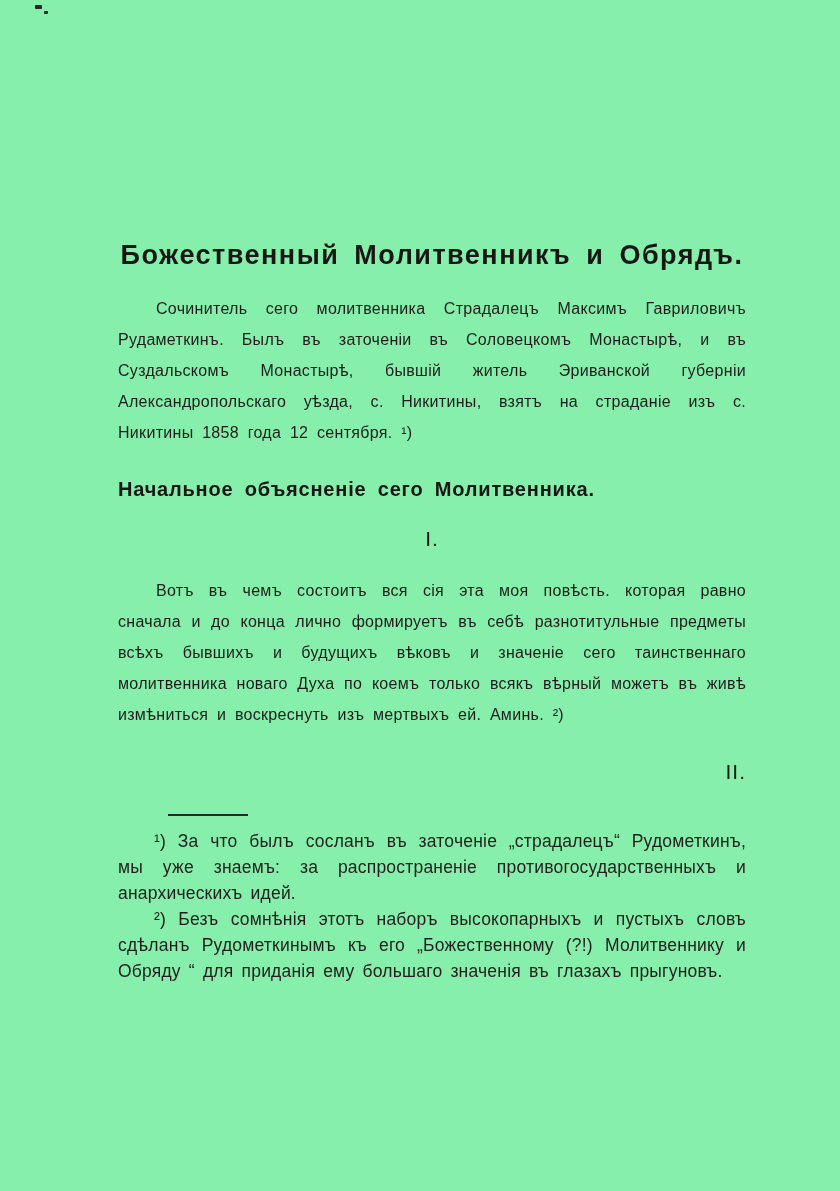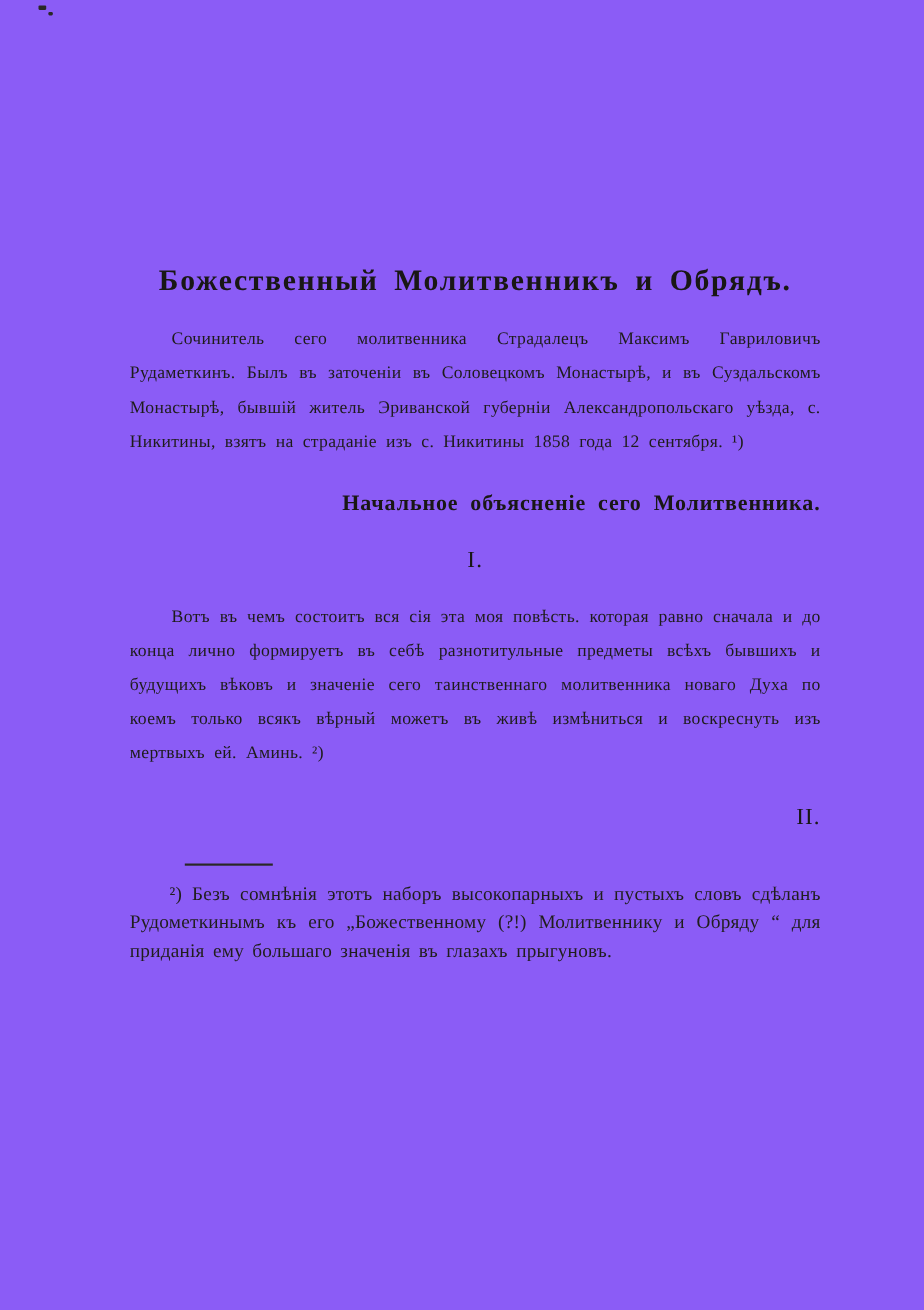--- a/index.html
+++ b/index.html
@@ -5,23 +5,23 @@
   html, body {
     margin: 0;
     padding: 0;
     background: #e9e7e2;
   }
   .page {
     position: relative;
     width: 840px;
     height: 1191px;
     margin: 0 auto;
-    background: #8b5cf6;
+    background: #86efac;
     color: #1e1c1a;
-    font-family: Liberation Serif, serif;
+    font-family: Liberation Sans, sans-serif;
     overflow: hidden;
     box-sizing: border-box;
   }
   .content {
     position: absolute;
     top: 0;
     left: 118px;
     width: 628px;
   }
   .title {
@@ -39,21 +39,21 @@
     line-height: 31px;
     text-align: justify;
     word-spacing: 4px;
     letter-spacing: 0.3px;
   }
   .indent { text-indent: 38px; }
   .subtitle {
     margin: 30px 0 0 0;
     font-size: 20px;
     font-weight: bold;
-    text-align: right;
+    text-align: left;
     letter-spacing: 0.8px;
     word-spacing: 5px;
     color: #191715;
   }
   .section-num {
     margin: 26px 0 0 0;
     font-size: 21px;
     text-align: center;
     letter-spacing: 1px;
     color: #191715;
@@ -102,16 +102,17 @@
 
     <div class="section-num">I.</div>
 
     <p class="body-par indent sec-par">Вотъ въ чемъ состоитъ вся сія эта моя повѣсть. которая равно сначала и до конца лично формируетъ въ себѣ разнотитульные предметы всѣхъ бывшихъ и будущихъ вѣковъ и значеніе сего таинственнаго молитвенника новаго Духа по коемъ только всякъ вѣрный можетъ въ живѣ измѣниться и воскреснуть изъ мертвыхъ ей. Аминь. ²)</p>
 
     <div class="section-num second">II.</div>
 
 
     <div class="footnote-sep"></div>
 
+    <p class="footnote">¹) За что былъ сосланъ въ заточеніе „страдалецъ“ Рудометкинъ, мы уже знаемъ: за распространеніе противогосударственныхъ и анархическихъ идей.</p>
 
     <p class="footnote">²) Безъ сомнѣнія этотъ наборъ высокопарныхъ и пустыхъ словъ сдѣланъ Рудометкинымъ къ его „Божественному (?!) Молитвеннику и Обряду “ для приданія ему большаго значенія въ глазахъ прыгуновъ.</p>
   </div>
 </div>
 
 </body></html>

